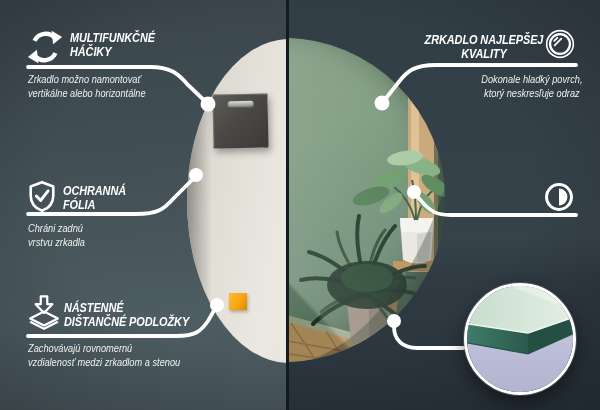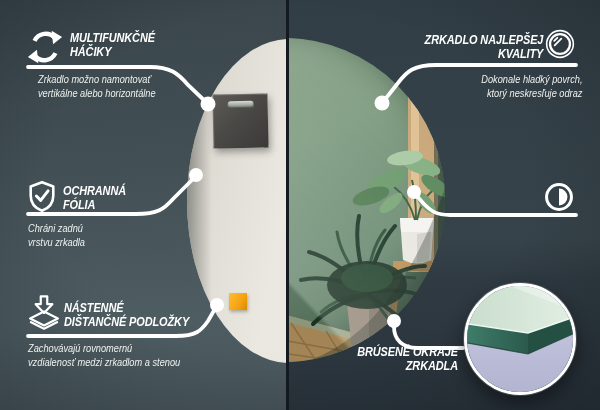--- a/index.html
+++ b/index.html
@@ -51,21 +51,21 @@
     border:3px solid #ffffff;overflow:hidden;z-index:9;
     box-shadow:0 0 0 1px rgba(255,255,255,0.18), 0 8px 18px rgba(0,0,0,0.45);}
   .inset svg{display:block;}
 
   
   .co{position:absolute;z-index:9;color:#fff;}
   .co-title{font-weight:bold;font-size:13px;line-height:14px;letter-spacing:-0.1px;
     transform:scaleX(0.84);transform-origin:0 0;white-space:nowrap;color:#ffffff;}
   .co-desc{font-size:11px;line-height:14px;transform:scaleX(0.84);transform-origin:0 0;
     white-space:nowrap;color:#eef1ef;font-weight:400;}
-  .co.right{text-align:right;}
+  .co.right{text-align:center;}
   .co.right .co-title,.co.right .co-desc{transform-origin:100% 0;}
   .ico{position:absolute;z-index:9;}
 </style>
 </head>
 <body>
 
 <div class="stage">
 
   <div class="bg-left"></div>
   <div class="bg-right"></div>
@@ -180,21 +180,21 @@
       <path d="M9,13.5 A13,13 0 0 1 30.5,10.5"></path>
       <path d="M31,26.5 A13,13 0 0 1 9.5,29.5"></path>
     </g>
     <polygon points="27,3 38,9.5 28.5,17" fill="#ffffff"></polygon>
     <polygon points="13,37 2,30.5 11.5,23" fill="#ffffff"></polygon>
   </svg>
   <div class="co" style="left:70px;top:31px">
     <div class="co-title">MULTIFUNKČNÉ</div>
     <div class="co-title">HÁČIKY</div>
   </div>
-  <div class="co" style="left:38px;top:72px">
+  <div class="co" style="left:28px;top:72px">
     <div class="co-desc">Zrkadlo možno namontovať</div>
     <div class="co-desc">vertikálne alebo horizontálne</div>
   </div>
 
   <svg class="ico" style="left:27px;top:180px" width="30" height="33" viewBox="0 0 34 38">
     <path d="M17,2.5 L30,7.5 V18 C30,27.5 24.5,32.5 17,35.5 C9.5,32.5 4,27.5 4,18 V7.5 Z" stroke="#ffffff" stroke-width="3" fill="none" stroke-linejoin="round"></path>
     <path d="M10.5,18.5 L15.5,23.5 L24,12.5" stroke="#ffffff" stroke-width="3.4" fill="none" stroke-linecap="round" stroke-linejoin="round"></path>
   </svg>
   <div class="co" style="left:28px;top:221px">
     <div class="co-desc">Chráni zadnú</div>
@@ -259,19 +259,15 @@
       </defs>
       <rect width="106" height="106" fill="url(#lav)"></rect>
       <polygon points="-5,37 61,47 110,30 110,-5 -5,-5" fill="url(#mint)"></polygon>
       <polygon points="30,-5 110,-5 110,26" fill="#ffffff" opacity="0.35"></polygon>
       <polygon points="-5,37 61,47 61,68 -5,56" fill="url(#teal)"></polygon>
       <polygon points="61,47 110,30 110,46 61,68" fill="#245043"></polygon>
       <polyline points="-5,37 61,47 110,30" stroke="#eef7ef" stroke-width="1.6" fill="none"></polyline>
       <polyline points="-5,56 61,68 110,46" stroke="#1b4237" stroke-width="1.2" fill="none" opacity="0.8"></polyline>
     </svg>
   </div>
-  <div class="co right" style="right:142px;top:345px">
-    <div class="co-title">BRÚSENÉ OKRAJE</div>
-    <div class="co-title">ZRKADLA</div>
-  </div>
 
   <div class="vignette"></div>
 </div>
 
 </body></html>

